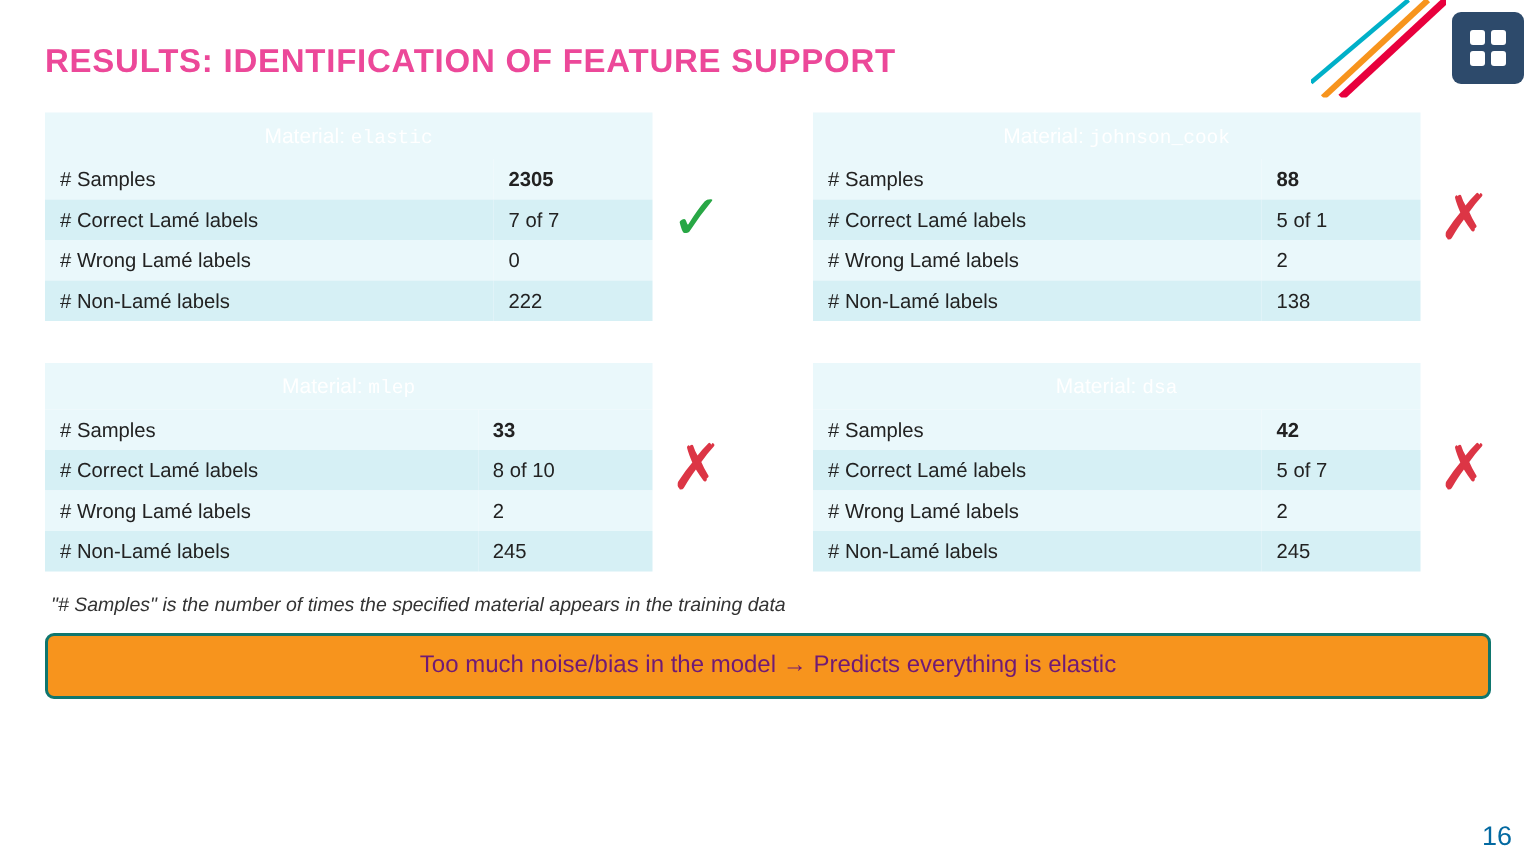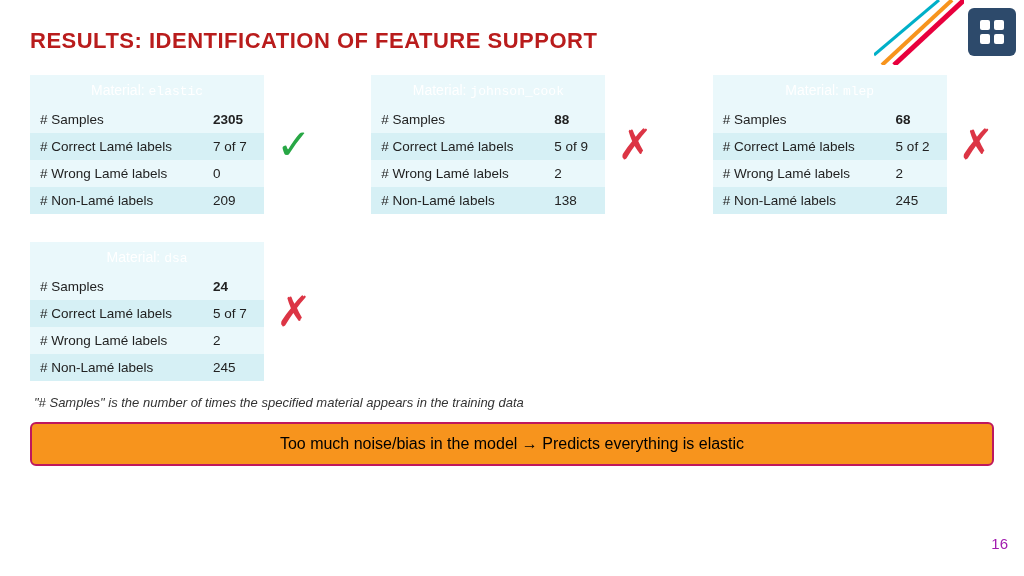--- a/index.html
+++ b/index.html
@@ -31,47 +31,47 @@
       fill: white;
     }
 
     
     .page-title {
       position: absolute;
       top: 28px;
       left: 30px;
       font-size: 22px;
       font-weight: 900;
-      color: #b91c1c;
+      color: #ec4899;
       letter-spacing: 0.5px;
       text-transform: uppercase;
     }
 
     
     .page-number {
       position: absolute;
-      bottom: 24px;
+      bottom: 8px;
       right: 16px;
-      font-size: 15px;
-      color: #a21caf;
+      font-size: 18px;
+      color: #0369a1;
     }
 
     
     .content {
       position: absolute;
       top: 75px;
       left: 30px;
       right: 30px;
       bottom: 30px;
     }
 
     
     .tables-grid {
       display: grid;
-      grid-template-columns: 1fr 1fr 1fr;
+      grid-template-columns: 1fr 1fr;
       grid-template-rows: auto auto;
       gap: 28px 60px;
       margin-bottom: 14px;
     }
 
     .table-container {
       position: relative;
       display: flex;
       align-items: center;
       gap: 12px;
@@ -134,27 +134,27 @@
       font-size: 13px;
       color: #333;
       font-style: italic;
       margin-bottom: 12px;
       padding-left: 4px;
     }
 
     
     .banner {
       background: #f7941d;
-      color: #000000;
+      color: #701a75;
       text-align: center;
       padding: 11px 20px;
       border-radius: 6px;
       font-size: 16px;
       font-weight: 500;
-      border: 2px solid #be185d;
+      border: 2px solid #0f766e;
     }
 
     
     .top-right-svg {
       position: absolute;
       top: 0;
       right: 60px;
       width: 90px;
       height: 65px;
       pointer-events: none;
@@ -201,21 +201,21 @@
           <tr>
             <td># Correct Lamé labels</td>
             <td>7 of 7</td>
           </tr>
           <tr>
             <td># Wrong Lamé labels</td>
             <td>0</td>
           </tr>
           <tr>
             <td># Non-Lamé labels</td>
-            <td>209</td>
+            <td>222</td>
           </tr>
         </tbody>
       </table>
       <span class="check-mark">✓</span>
     </div>
 
     <div class="table-container">
       <table>
         <thead>
           <tr>
@@ -224,21 +224,21 @@
             </td>
           </tr>
         </thead>
         <tbody>
           <tr>
             <td># Samples</td>
             <td class="bold-val">88</td>
           </tr>
           <tr>
             <td># Correct Lamé labels</td>
-            <td>5 of 9</td>
+            <td>5 of 1</td>
           </tr>
           <tr>
             <td># Wrong Lamé labels</td>
             <td>2</td>
           </tr>
           <tr>
             <td># Non-Lamé labels</td>
             <td>138</td>
           </tr>
         </tbody>
@@ -251,25 +251,25 @@
         <thead>
           <tr>
             <td colspan="2" class="table-header">
               <span>Material: </span><code>mlep</code>
             </td>
           </tr>
         </thead>
         <tbody>
           <tr>
             <td># Samples</td>
-            <td class="bold-val">68</td>
+            <td class="bold-val">33</td>
           </tr>
           <tr>
             <td># Correct Lamé labels</td>
-            <td>5 of 2</td>
+            <td>8 of 10</td>
           </tr>
           <tr>
             <td># Wrong Lamé labels</td>
             <td>2</td>
           </tr>
           <tr>
             <td># Non-Lamé labels</td>
             <td>245</td>
           </tr>
         </tbody>
@@ -282,21 +282,21 @@
         <thead>
           <tr>
             <td colspan="2" class="table-header">
               <span>Material: </span><code>dsa</code>
             </td>
           </tr>
         </thead>
         <tbody>
           <tr>
             <td># Samples</td>
-            <td class="bold-val">24</td>
+            <td class="bold-val">42</td>
           </tr>
           <tr>
             <td># Correct Lamé labels</td>
             <td>5 of 7</td>
           </tr>
           <tr>
             <td># Wrong Lamé labels</td>
             <td>2</td>
           </tr>
           <tr>

